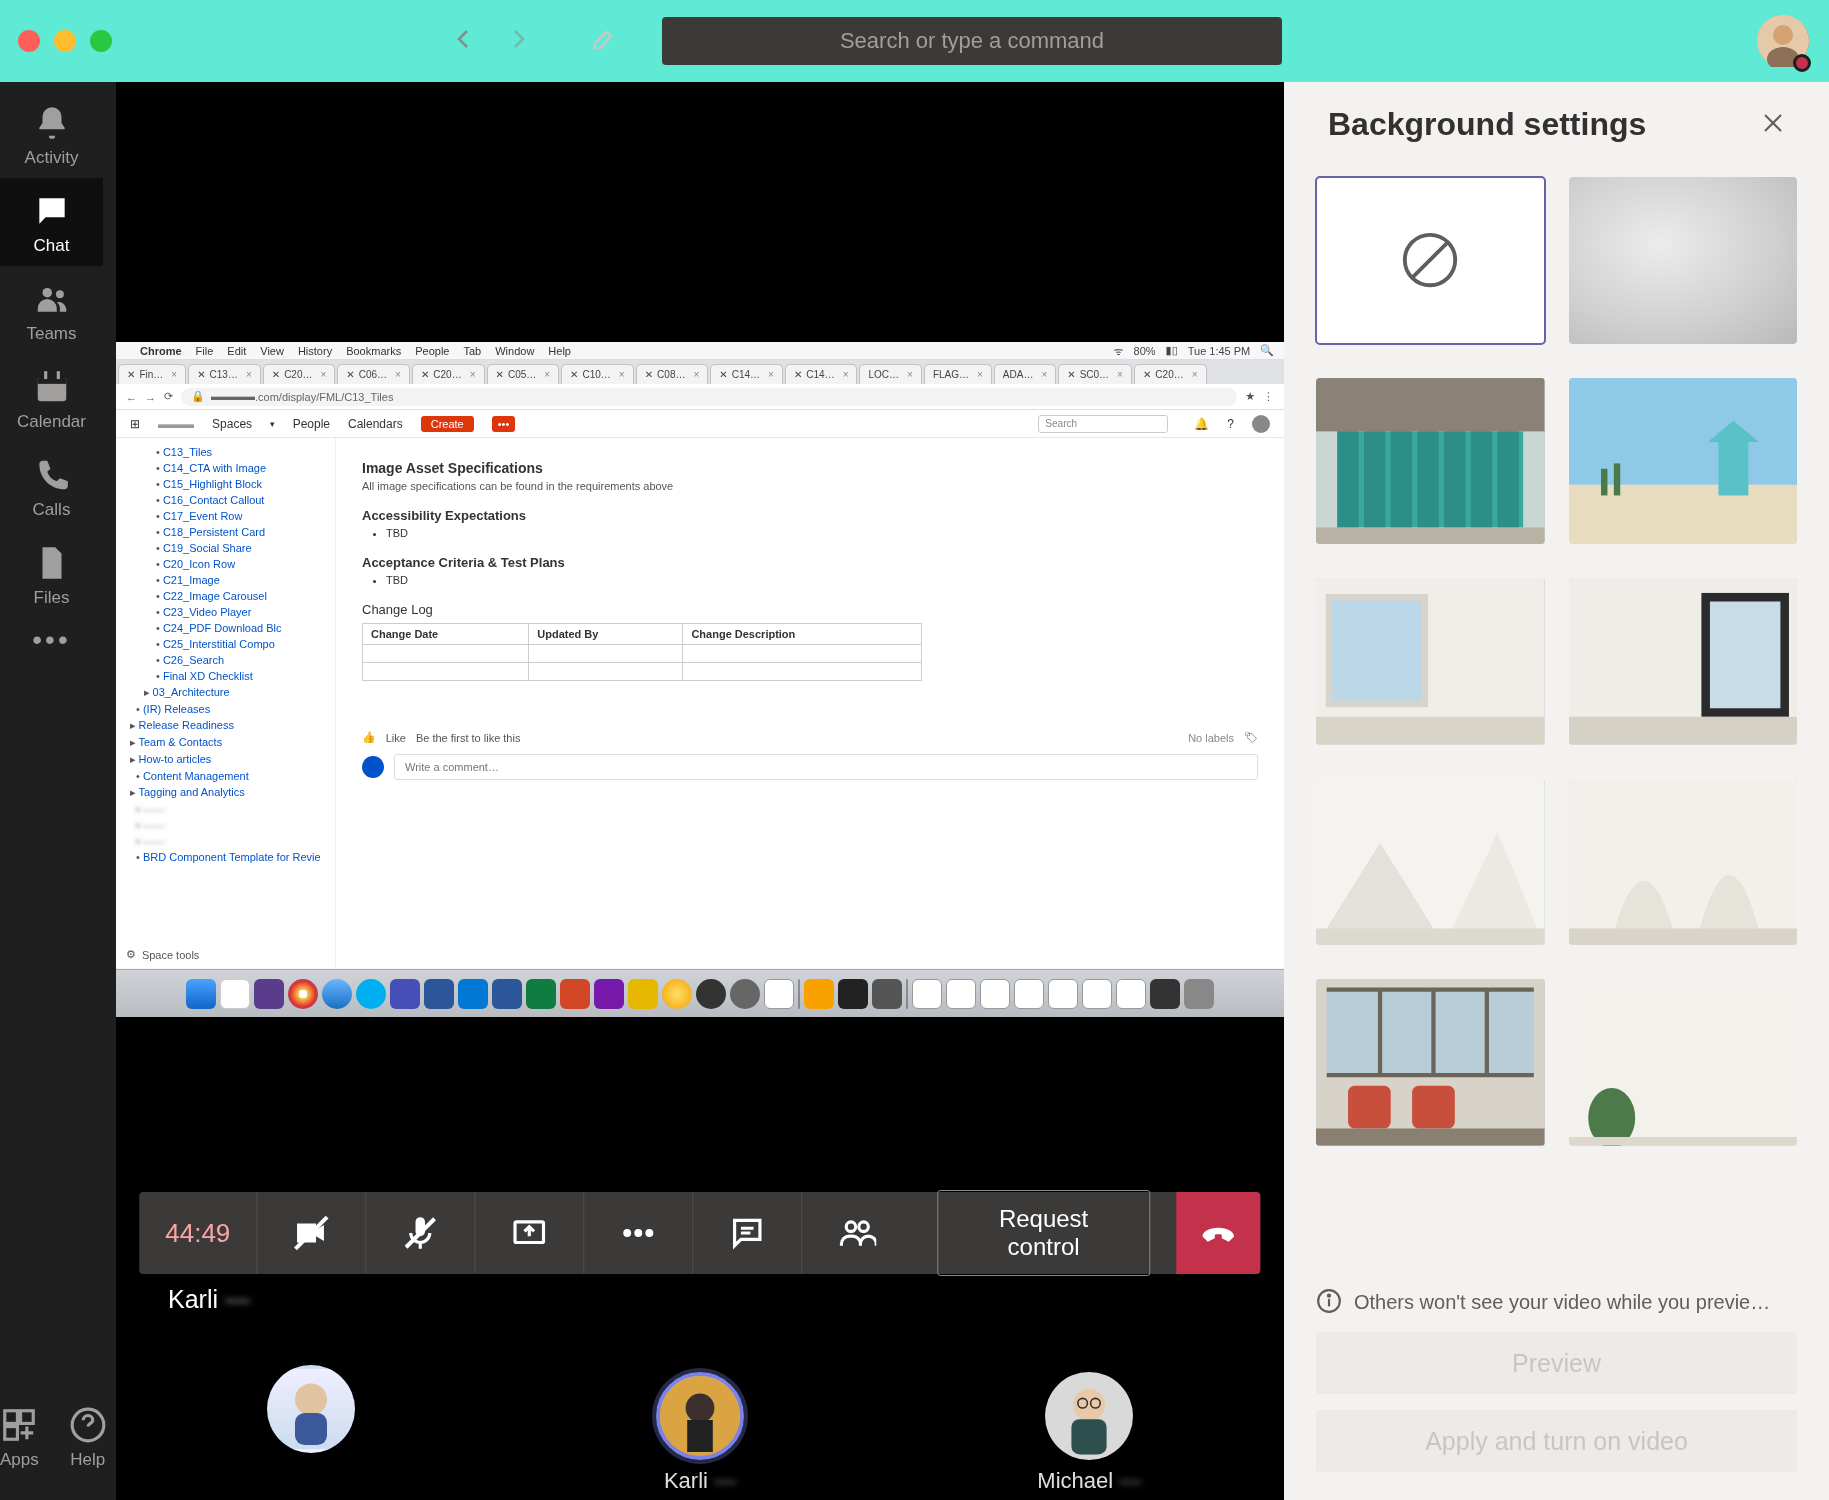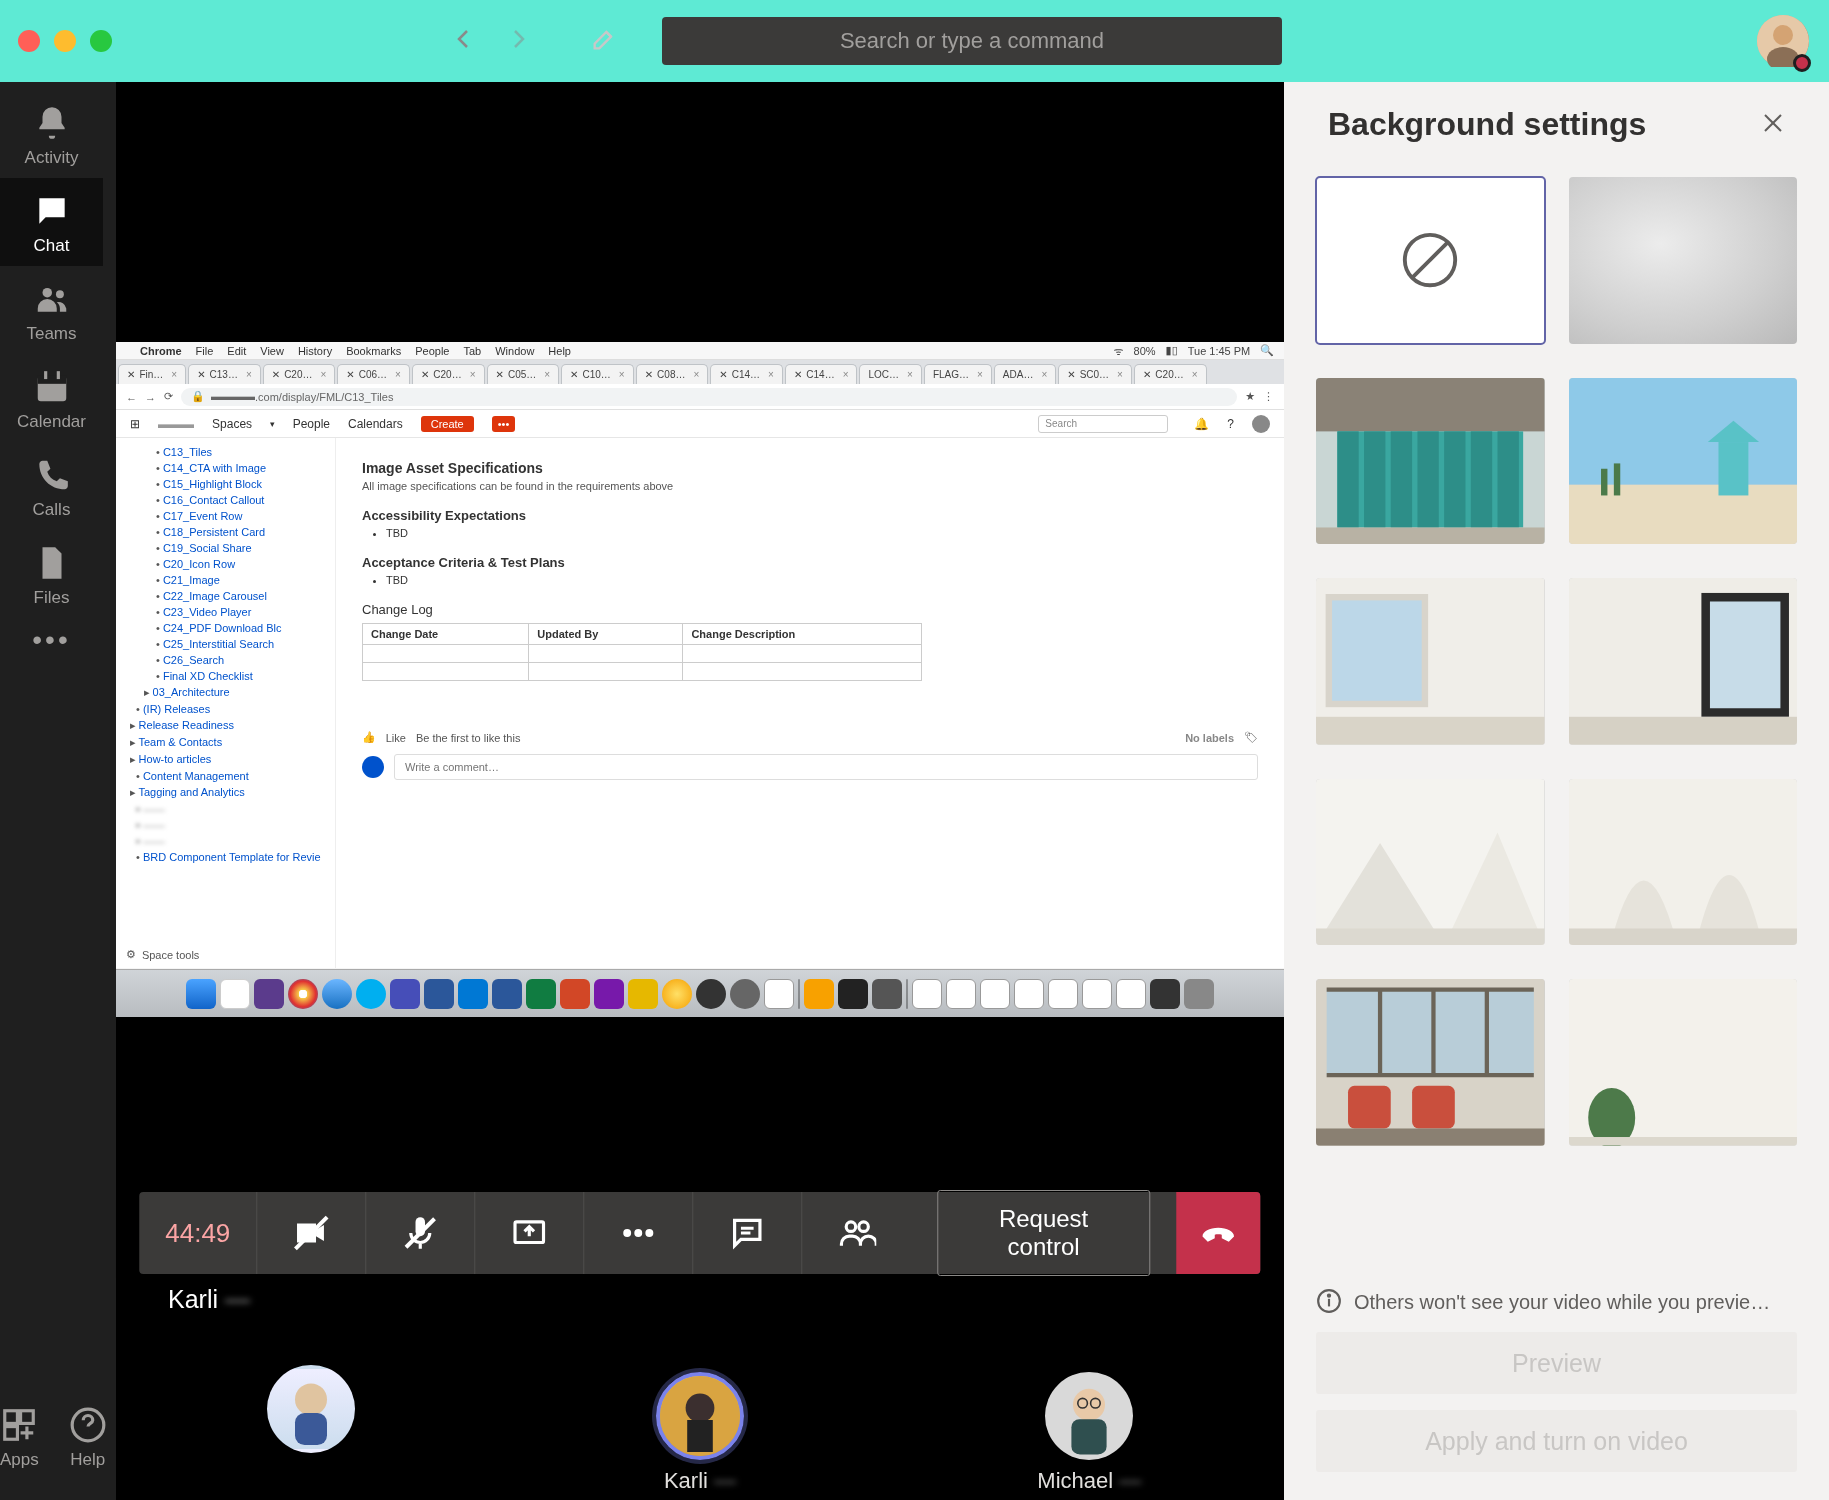--- a/index.html
+++ b/index.html
@@ -54,21 +54,21 @@
   .conf-tree .tri::before { content: "▸ "; color: #555; }
   .conf-content { flex: 1; padding: 12px 26px; font-size: 12px; color: #333; }
   .conf-content h3 { font-size: 14px; margin: 10px 0 4px; font-weight: 700; }
   .conf-content h4 { font-size: 13px; margin: 16px 0 4px; font-weight: 700; }
   .conf-content .sub { font-size: 11px; color: #555; }
   .conf-content ul { margin: 4px 0 4px 24px; font-size: 11px; }
   .clog-table { border: 1px solid #ccc; border-collapse: collapse; width: 560px; margin-top: 6px; }
   .clog-table th, .clog-table td { border: 1px solid #ccc; padding: 4px 8px; font-size: 11px; font-weight: 600; text-align: left; height: 18px; }
   .clog-table td { font-weight: 400; }
   .likebar { margin-top: 50px; font-size: 11px; color: #555; display: flex; gap: 10px; align-items: center; }
-  .likebar .right { margin-left: auto; color: #888; font-weight: bold; }
+  .likebar .right { margin-left: auto; color: #888; }
   .commentbox { margin-top: 10px; display: flex; gap: 10px; align-items: center; }
   .commentbox .ava { width: 22px; height: 22px; border-radius: 50%; background: #0052cc; }
   .commentbox input { flex: 1; border: 1px solid #ddd; border-radius: 3px; height: 26px; padding: 0 10px; font-size: 11px; }
   .space-tools { position: absolute; left: 10px; bottom: 56px; font-size: 11px; color: #555; display: flex; align-items: center; gap: 6px; }
 
   .mac-dock { position: absolute; bottom: 0; left: 0; right: 0; height: 48px; background: linear-gradient(#d0d4d8, #b8bcc0); display: flex; align-items: center; justify-content: center; gap: 4px; border-top: 1px solid #aaa; }
   .mac-dock span { width: 30px; height: 30px; border-radius: 6px; display: inline-block; }
 
   .share-gap { height: 56px; background: #000; }
 
@@ -294,21 +294,21 @@
         <div>C15_Highlight Block</div>
         <div>C16_Contact Callout</div>
         <div>C17_Event Row</div>
         <div>C18_Persistent Card</div>
         <div>C19_Social Share</div>
         <div>C20_Icon Row</div>
         <div>C21_Image</div>
         <div>C22_Image Carousel</div>
         <div>C23_Video Player</div>
         <div>C24_PDF Download Blc</div>
-        <div>C25_Interstitial Search</div>
+        <div>C25_Interstitial Compo</div>
         <div>C26_Search</div>
         <div>Final XD Checklist</div>
         <div class="tri" style="padding-left:18px">03_Architecture</div>
         <div style="padding-left:10px">(IR) Releases</div>
         <div class="tri" style="padding-left:4px">Release Readiness</div>
         <div class="tri" style="padding-left:4px">Team &amp; Contacts</div>
         <div class="tri" style="padding-left:4px">How-to articles</div>
         <div style="padding-left:10px">Content Management</div>
         <div class="tri" style="padding-left:4px">Tagging and Analytics</div>
         <div class="grey" style="padding-left:10px;filter:blur(2px)">——</div>

